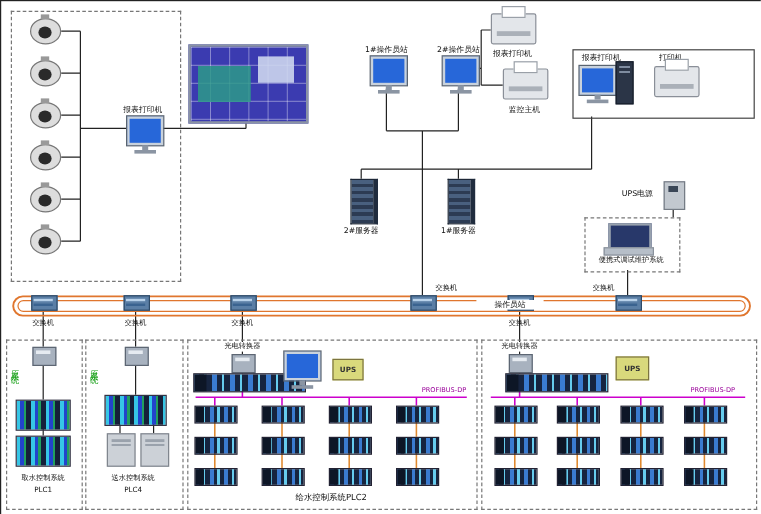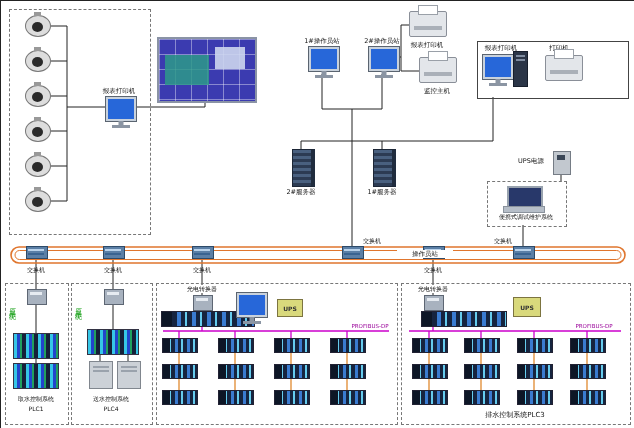--- a/index.html
+++ b/index.html
@@ -174,34 +174,34 @@
   <div class="rack-s" style="left:273px;top:337px"></div>
   <div class="rack-s" style="left:329px;top:337px"></div>
   <div class="rack-s" style="left:161px;top:363px"></div>
   <div class="rack-s" style="left:217px;top:363px"></div>
   <div class="rack-s" style="left:273px;top:363px"></div>
   <div class="rack-s" style="left:329px;top:363px"></div>
   <div class="rack-s" style="left:161px;top:389px"></div>
   <div class="rack-s" style="left:217px;top:389px"></div>
   <div class="rack-s" style="left:273px;top:389px"></div>
   <div class="rack-s" style="left:329px;top:389px"></div>
+  <div class="lbl big" style="left:155px;top:410px;width:240px">给水控制系统PLC2</div>
 
   <div class="dashed" style="left:400px;top:282px;width:228px;height:140px"></div>
   <div class="lbl small white" style="left:404px;top:284px;width:56px">光电转换器</div>
   <div class="dev" style="left:423px;top:294px"></div>
   <div class="rack-l" style="left:420px;top:310px;width:84px"></div>
   <div class="ups-box" style="left:512px;top:296px;width:26px;height:18px">UPS</div>
   <div class="lbl bus" style="left:568px;top:322px;width:50px">PROFIBUS-DP</div>
   <div class="rack-s" style="left:411px;top:337px"></div>
   <div class="rack-s" style="left:463px;top:337px"></div>
   <div class="rack-s" style="left:516px;top:337px"></div>
   <div class="rack-s" style="left:569px;top:337px"></div>
   <div class="rack-s" style="left:411px;top:363px"></div>
   <div class="rack-s" style="left:463px;top:363px"></div>
   <div class="rack-s" style="left:516px;top:363px"></div>
   <div class="rack-s" style="left:569px;top:363px"></div>
   <div class="rack-s" style="left:411px;top:389px"></div>
   <div class="rack-s" style="left:463px;top:389px"></div>
   <div class="rack-s" style="left:516px;top:389px"></div>
   <div class="rack-s" style="left:569px;top:389px"></div>
-  <div class="lbl big" style="left:400px;top:410px;width:228px">排水控制系统PLC3</div>
 
 </div>
 
 </body></html>

